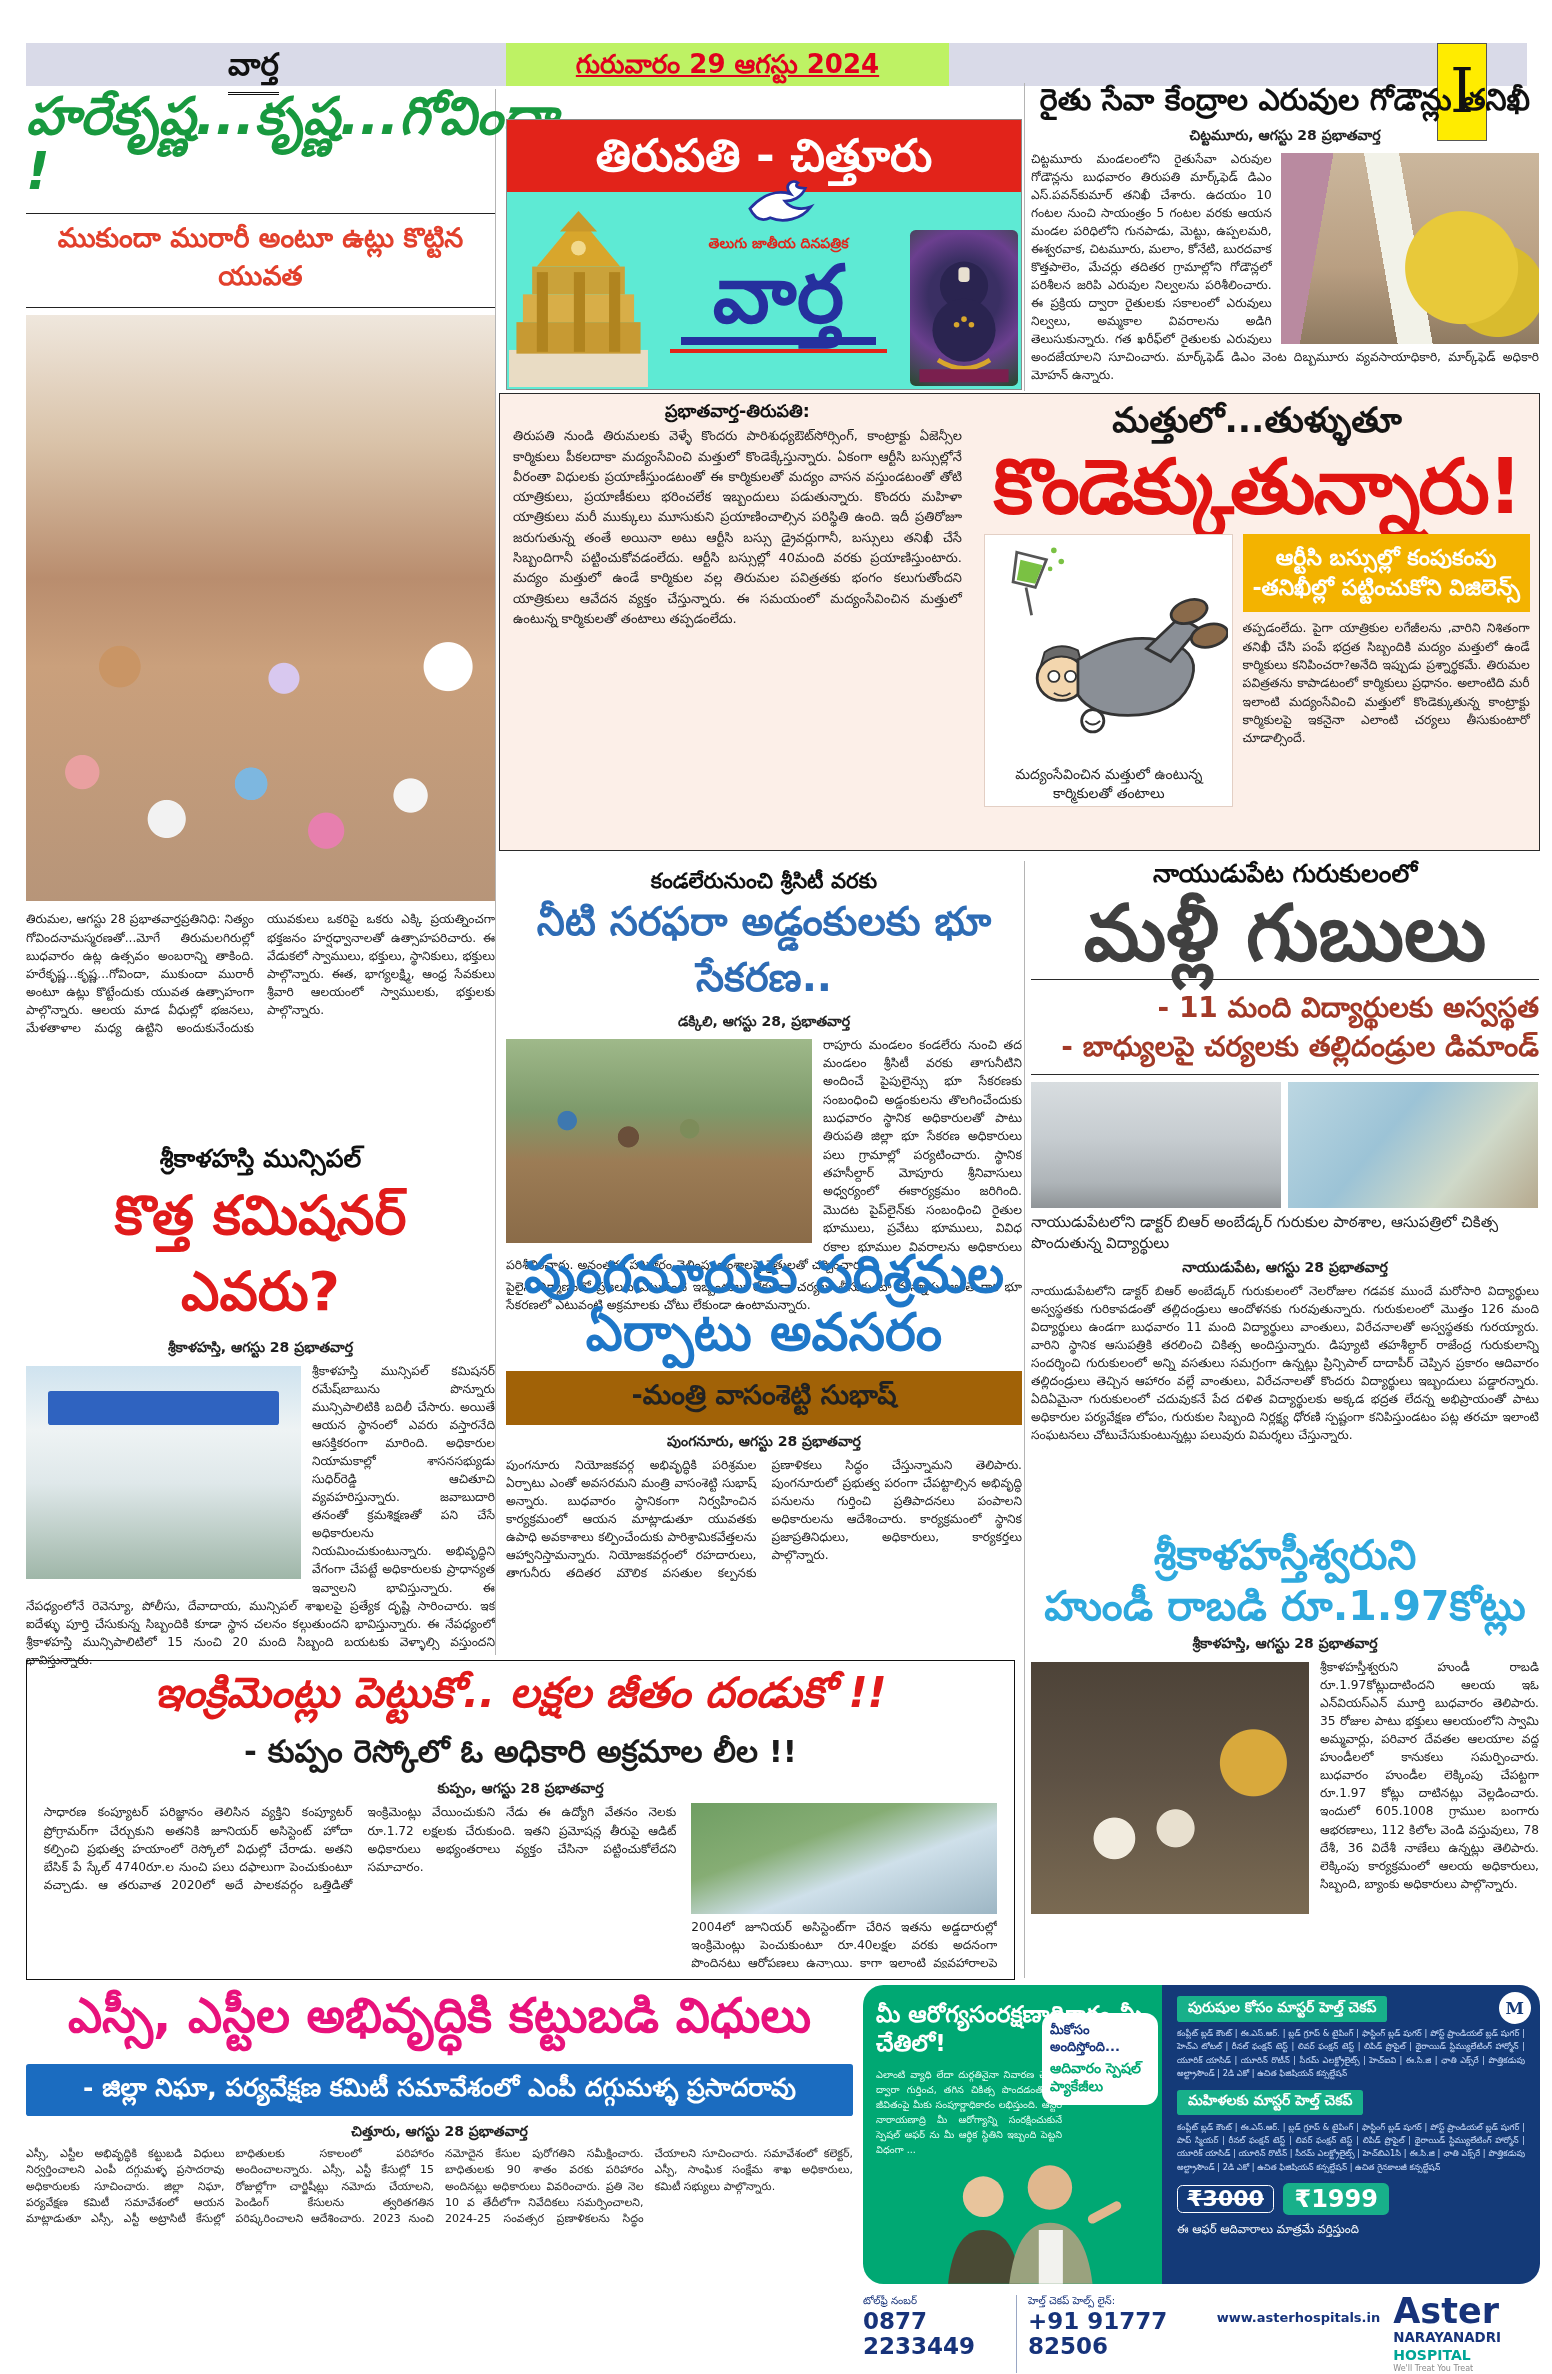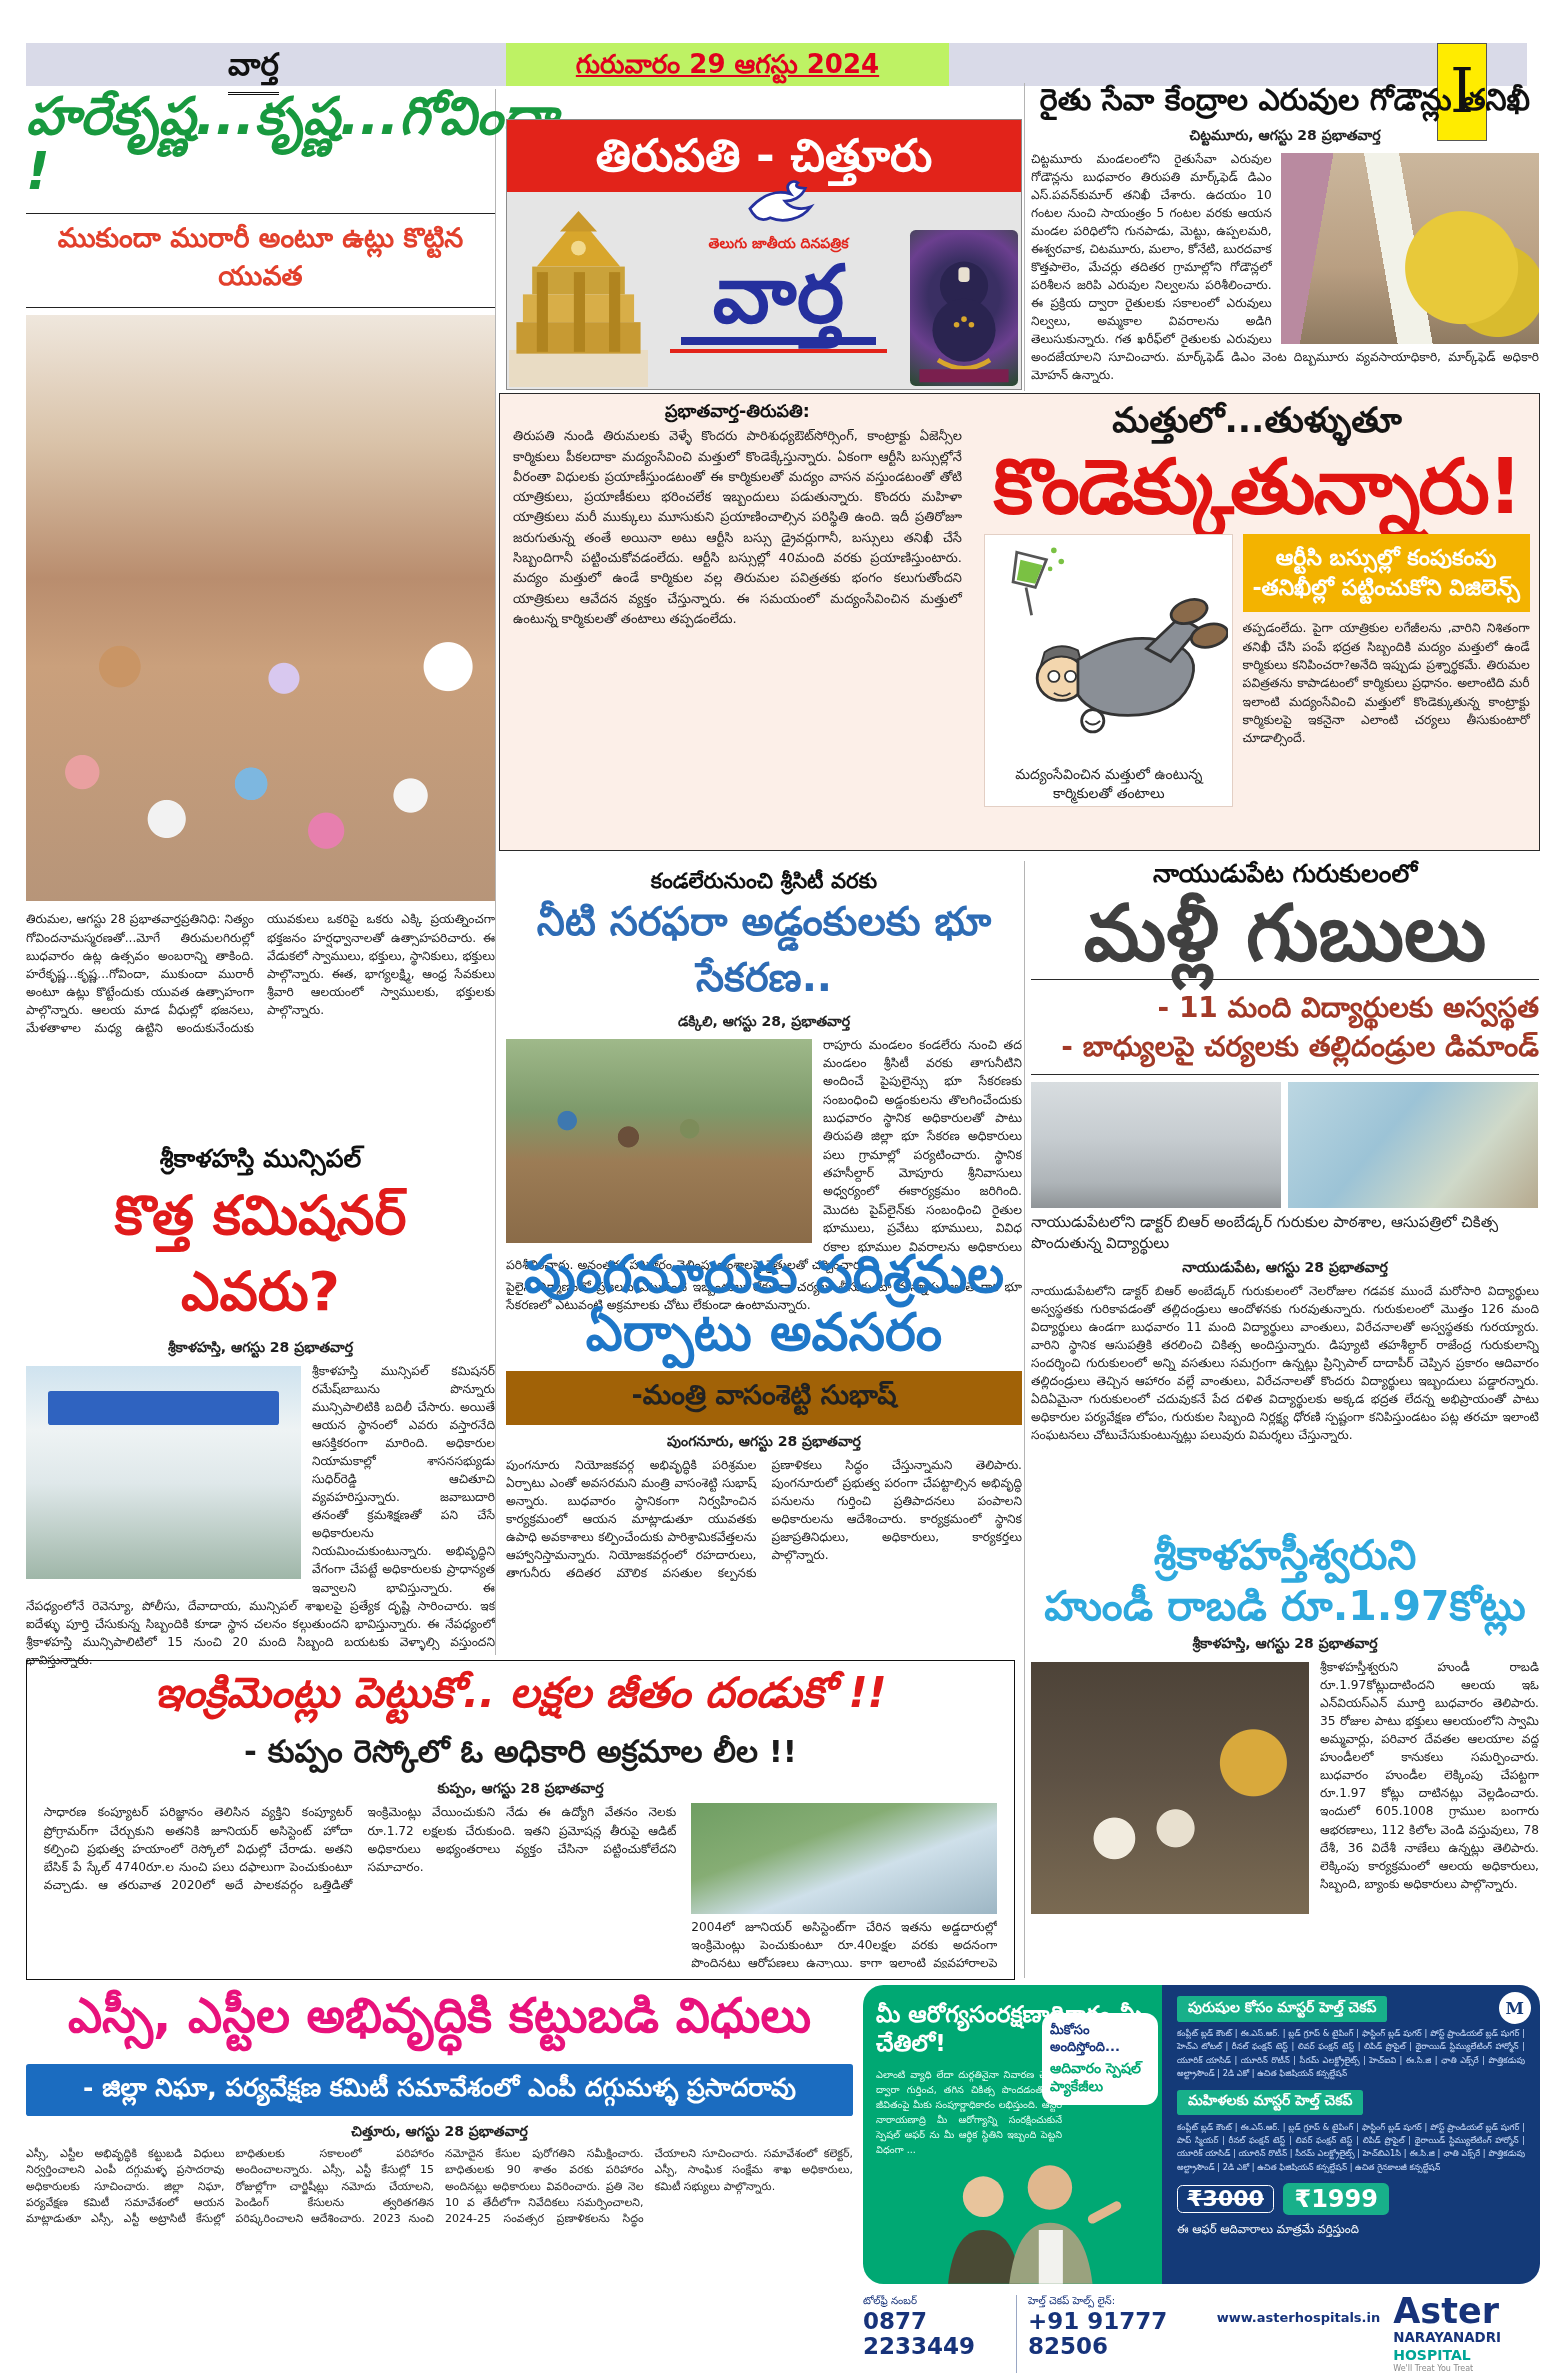--- a/index.html
+++ b/index.html
@@ -78,21 +78,21 @@
   .hl-red-big{color:#e01b1b;font-size:54px;font-weight:bold;text-align:center;}
   .hl-lblue{color:#2fa9de;font-size:41px;font-weight:bold;text-align:center;line-height:1.25;}
   .hl-pink{color:#e8127c;font-size:48px;font-weight:bold;text-align:center;}
   .blue-band{background:#1b6cc0;color:#fff;font-size:25px;font-weight:bold;text-align:center;
              padding:8.3px 0;border-radius:2.8px;margin-top:9.3px;}
   .inc-box{left:26px;top:1660px;width:989px;height:320px;border:1.9px solid #111;box-sizing:border-box;padding:7.4px 16.7px;}
   .inc-h{color:#e01b1b;font-size:42px;font-weight:bold;font-style:italic;text-align:center;}
   .inc-sub{font-size:31px;font-weight:bold;text-align:center;margin-top:5.6px;}
 
   
-  .masthead{left:506px;top:119px;width:516px;height:271px;border:0.9px solid #8a8a8a;box-sizing:border-box;background:#e5e5e5;}
+  .masthead{left:506px;top:119px;width:516px;height:271px;border:0.9px solid #8a8a8a;box-sizing:border-box;background:#5eead4;}
   .mh-red{background:#e2231a;color:#fff;font-size:45px;font-weight:bold;text-align:center;height:72px;line-height:72px;}
   .mh-body{position:relative;height:197px;}
   .mh-tagline{color:#e2231a;font-size:14px;font-weight:bold;text-align:center;}
   .mh-logo{color:#25309e;font-size:80px;font-weight:bold;text-align:center;line-height:1.0;}
   .mh-bar-b{height:8.3px;background:#25309e;margin:1.9px 26px 0;}
   .mh-bar-r{height:3.7px;background:#e2231a;margin:3.7px 15px 0;}
 
   
   .adwrap{left:863px;top:1985px;width:677px;}
   .adbox{height:299px;border-radius:20.4px;overflow:hidden;display:flex;}

